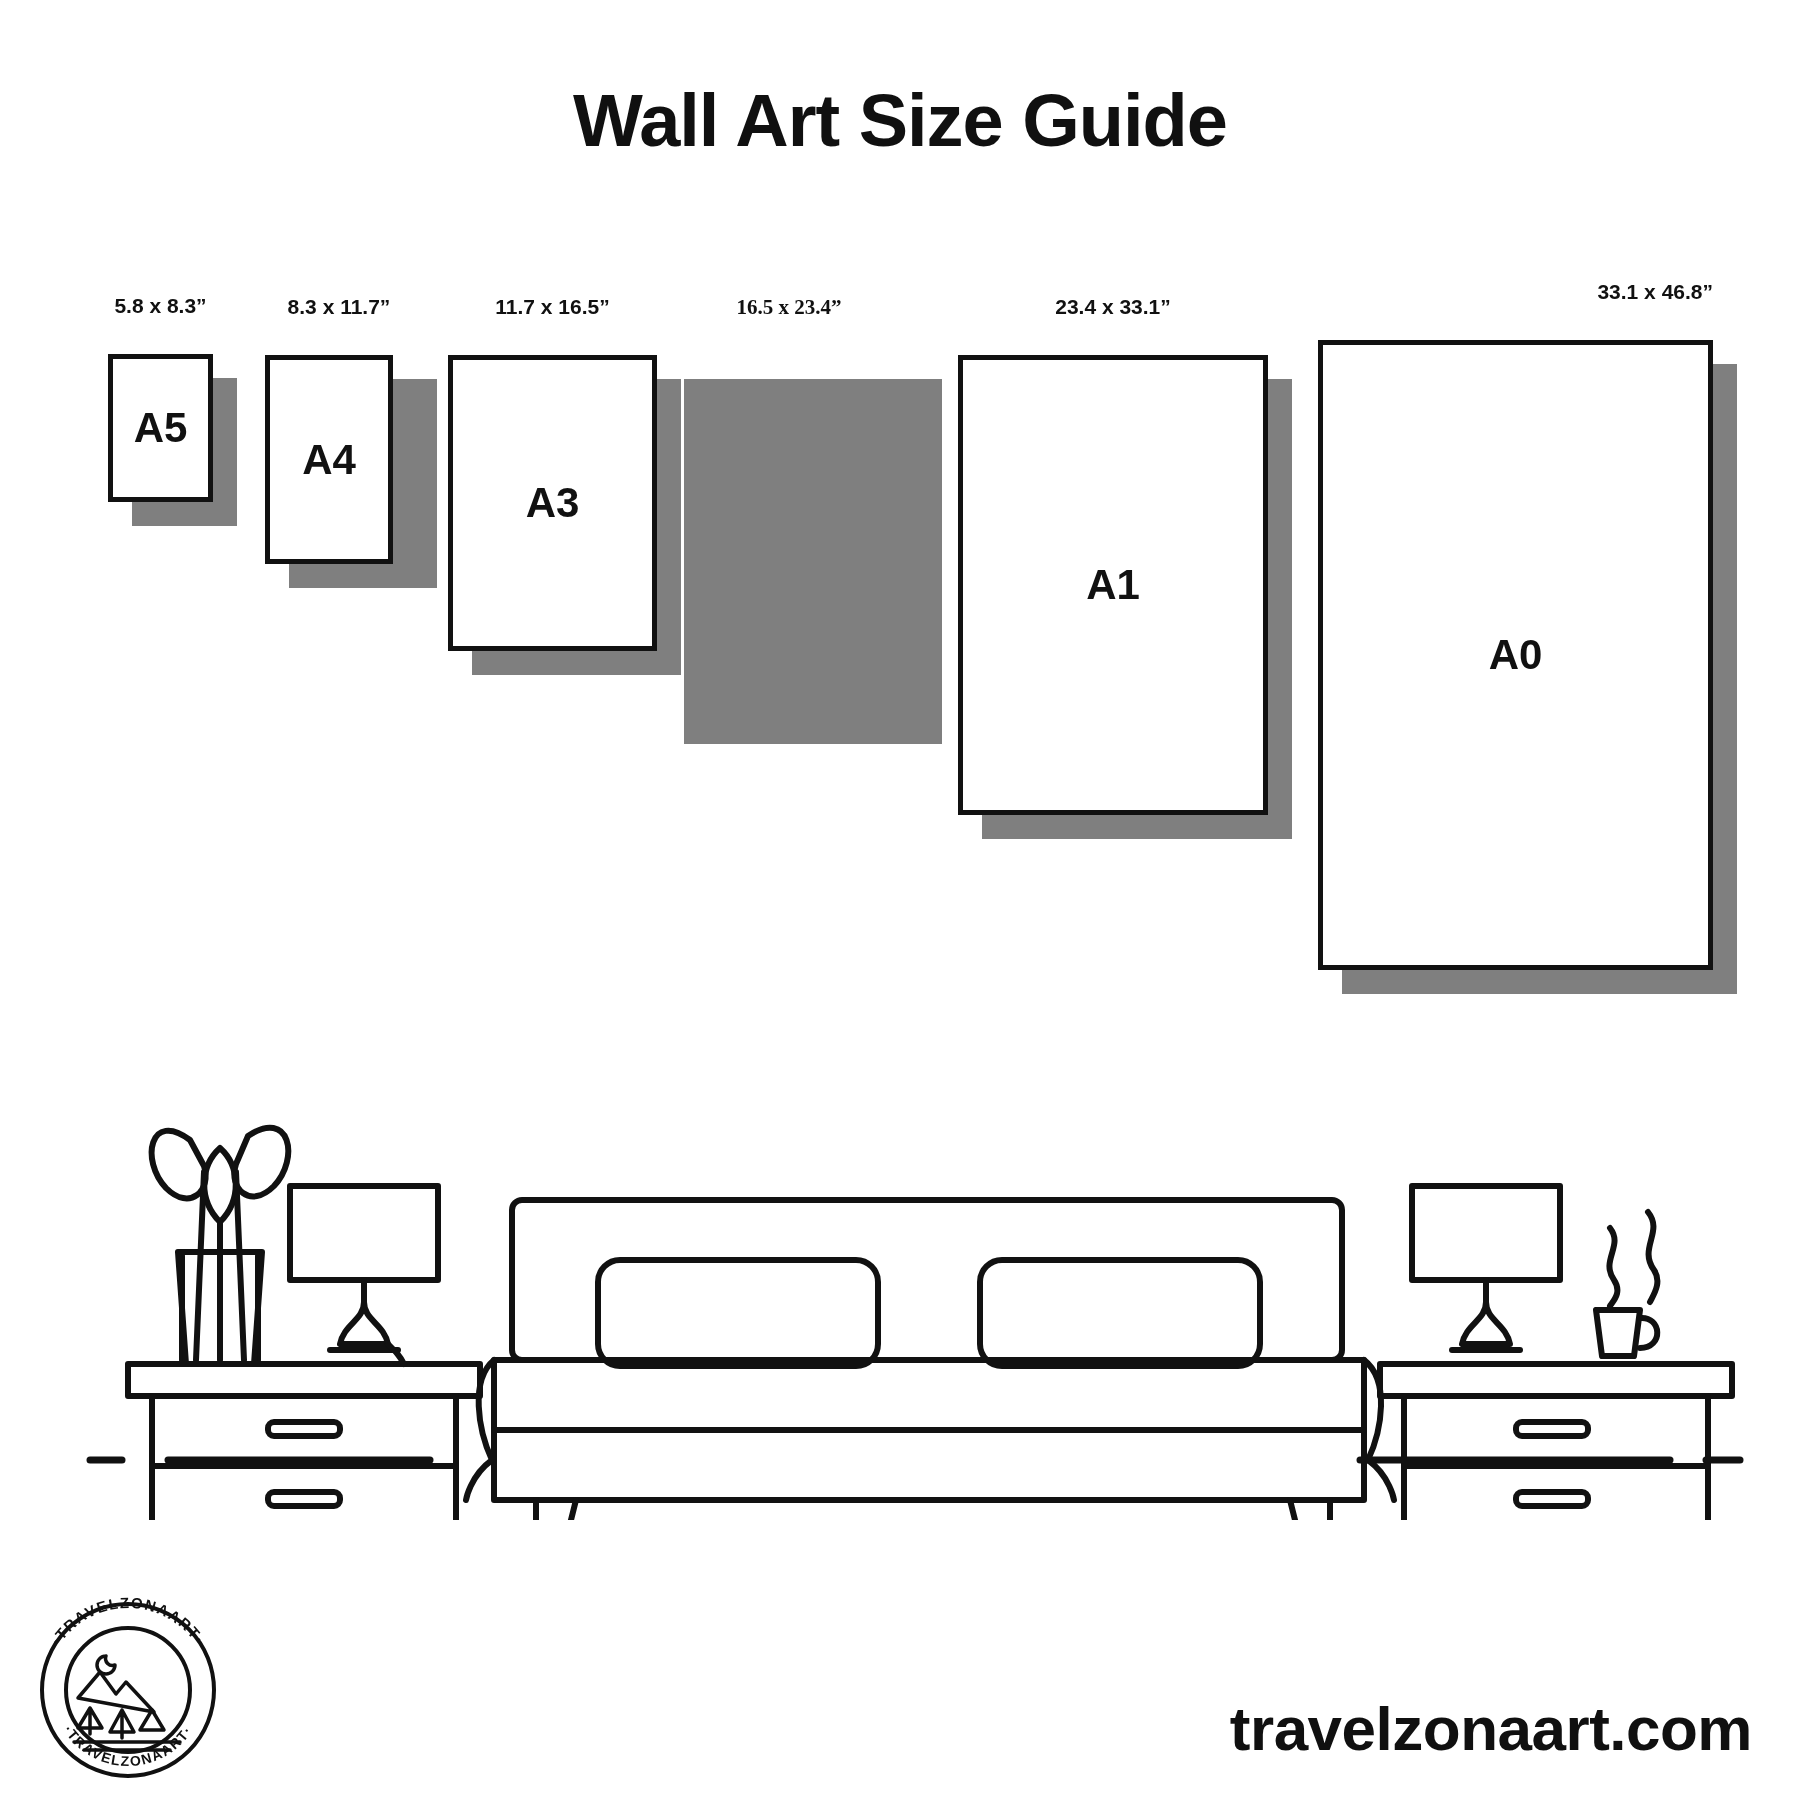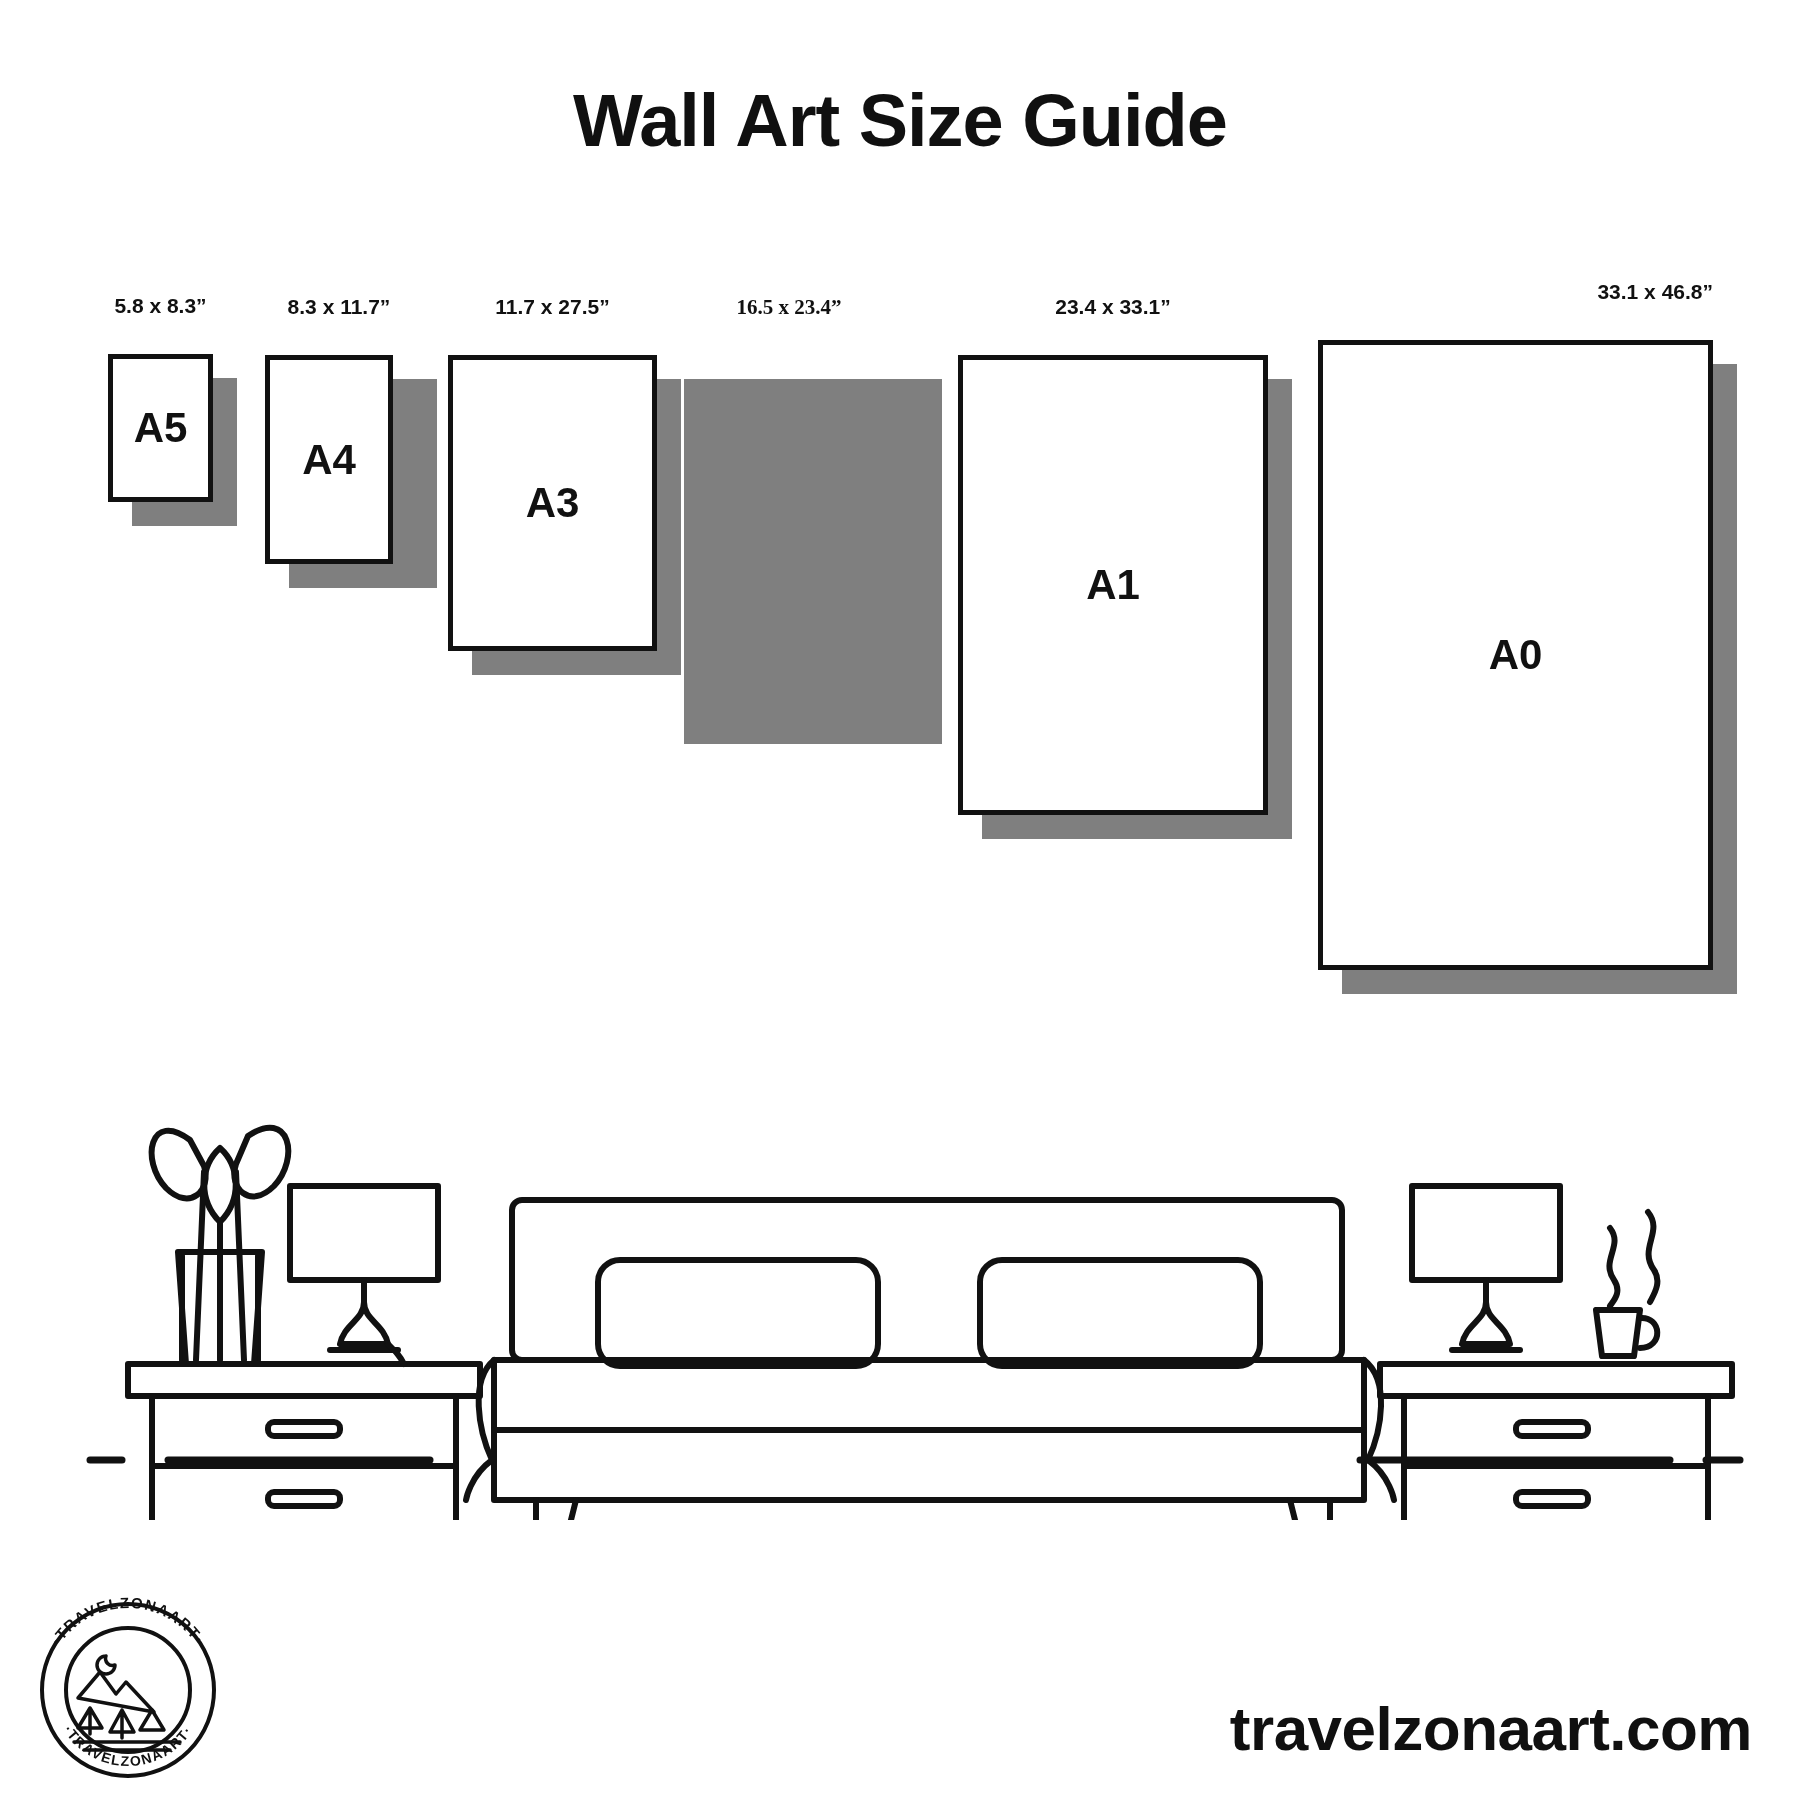--- a/index.html
+++ b/index.html
@@ -119,21 +119,21 @@
         </div>
       </div>
       <div class="frame-group" style="left: 265px; top: 295px; width: 148px; height: 269px;">
         <div class="frame-dim" style="top: 0px;">8.3 x 11.7”</div>
         <div class="frame-shadow" style="left: 24px; top: 84px; width: 148px; height: 209px;"></div>
         <div class="frame-box" style="left: 0px; top: 60px; width: 128px; height: 209px;">
           <span class="frame-label">A4</span>
         </div>
       </div>
       <div class="frame-group" style="left: 448px; top: 295px; width: 209px; height: 356px;">
-        <div class="frame-dim" style="top: 0px;">11.7 x 27.5”</div>
+        <div class="frame-dim" style="top: 0px;">11.7 x 16.5”</div>
         <div class="frame-shadow" style="left: 24px; top: 84px; width: 209px; height: 296px;"></div>
         <div class="frame-box" style="left: 0px; top: 60px; width: 209px; height: 296px; text-align: center;">
           <span class="frame-label">A3</span>
         </div>
       </div>
       <div class="frame-group" style="left: 660px; top: 295px; width: 258px; height: 425px;">
         <div class="frame-dim" style="top: 0px; font-family: Liberation Serif, serif;">16.5 x 23.4”</div>
         <div class="frame-shadow" style="left: 24px; top: 84px; width: 258px; height: 365px;"></div>
       </div>
       <div class="frame-group" style="left: 958px; top: 295px; width: 310px; height: 520px;">

